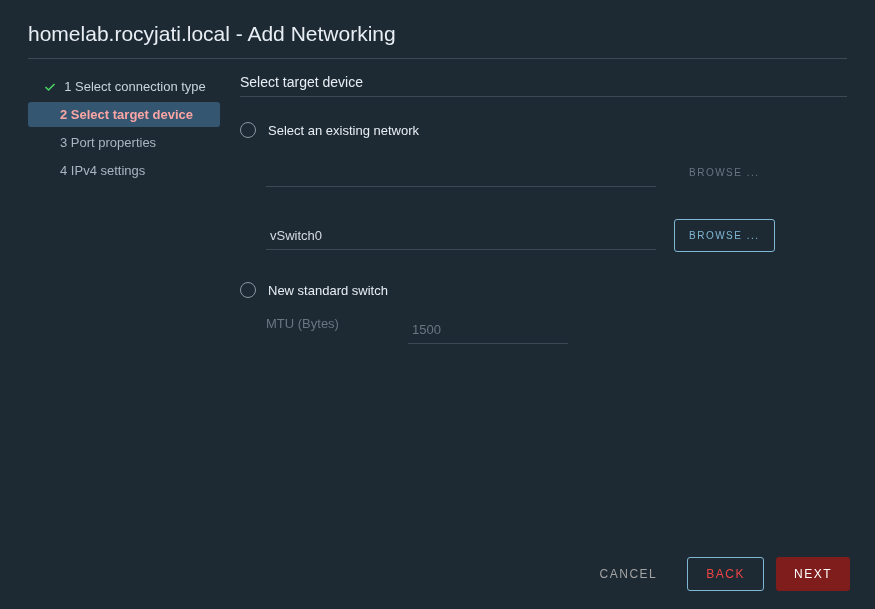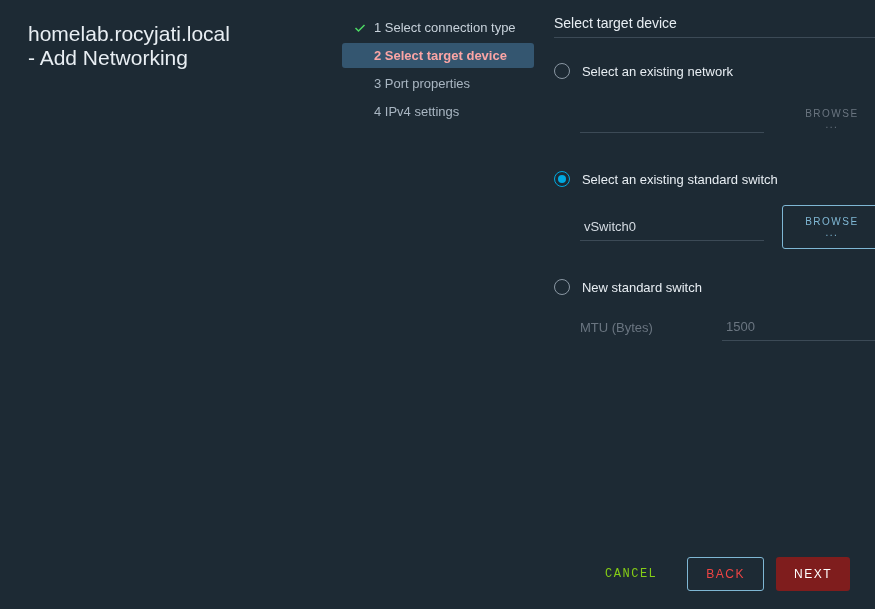--- a/index.html
+++ b/index.html
@@ -14,21 +14,21 @@
       font-family: -apple-system, BlinkMacSystemFont, "Segoe UI", sans-serif;
       color: #d5dce3;
       overflow: hidden;
       position: relative;
     }
     .dialog {
       background: #1d2a34;
       width: 100%;
       height: 100%;
       display: flex;
-      flex-direction: row;
+      flex-direction: column;
     }
     .dialog-header {
       padding: 22px 28px 12px 28px;
     }
     .dialog-title {
       font-size: 21px;
       font-weight: 400;
       color: #e8eef3;
     }
     .header-divider {
@@ -51,20 +51,21 @@
       padding: 5px 10px;
       font-size: 13px;
       color: #a9b6c2;
       cursor: pointer;
       border-radius: 3px;
       margin-bottom: 3px;
       min-height: 22px;
     }
     .wizard-step.done {
       color: #c8d2db;
+      justify-content: center;
     }
     .wizard-step.active {
       background: #345670;
       color: #fca5a5;
       font-weight: 600;
     }
     .step-icon {
       width: 16px;
       display: inline-flex;
       align-items: center;
@@ -158,21 +159,20 @@
       border-radius: 3px;
       cursor: not-allowed;
     }
     .browse-btn.enabled {
       border: 1px solid #7fb7d4;
       color: #7fb7d4;
       cursor: pointer;
     }
     .mtu-row {
       display: flex;
-      align-items: center;
       padding-left: 26px;
       margin-top: 4px;
     }
     .mtu-label {
       font-size: 13px;
       color: #6a7580;
       width: 142px;
     }
     .mtu-input {
       background: transparent;
@@ -196,22 +196,21 @@
     .btn {
       font-size: 12px;
       letter-spacing: 1.5px;
       padding: 9px 18px;
       border-radius: 3px;
       cursor: pointer;
       border: none;
       background: transparent;
     }
     .btn-cancel {
-      color: #84cc16;
-      font-family: Liberation Mono, monospace;
+      color: #a3a3a3;
     }
     .btn-back {
       border: 1px solid #7fb7d4;
       color: #ef4444;
     }
     .btn-next {
       background: #7f1d1d;
       color: #fff;
     }
   </style>
@@ -266,26 +265,20 @@
           <span class="radio-circle"></span>
           <span class="radio-label">Select an existing network</span>
         </div>
         <div class="input-row">
           <input class="text-input" disabled="" value="" style="">
           <button class="browse-btn" disabled="">BROWSE ...</button>
         </div>
       </div>
 
       <div class="radio-group">
-        <div class="radio-row">
-          <span class="radio-circle selected">
-              <span class="radio-dot"></span>
-            </span>
-          <span class="radio-label">Select an existing standard switch</span>
-        </div>
         <div class="input-row">
           <input class="text-input" value="vSwitch0" style="">
           <button class="browse-btn enabled">BROWSE ...</button>
         </div>
       </div>
 
       <div class="radio-group">
         <div class="radio-row">
           <span class="radio-circle"></span>
           <span class="radio-label">New standard switch</span>

